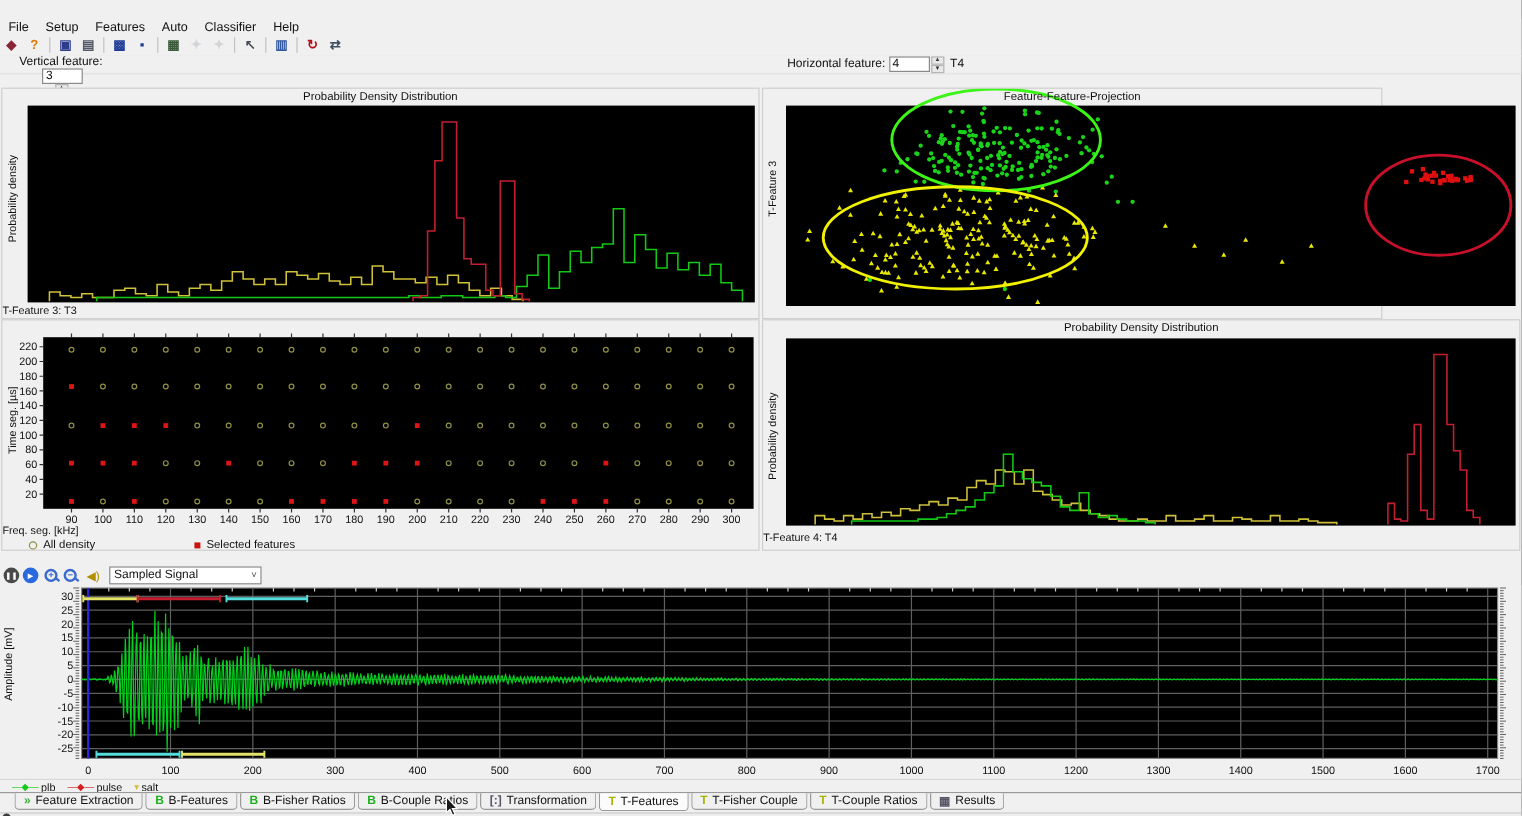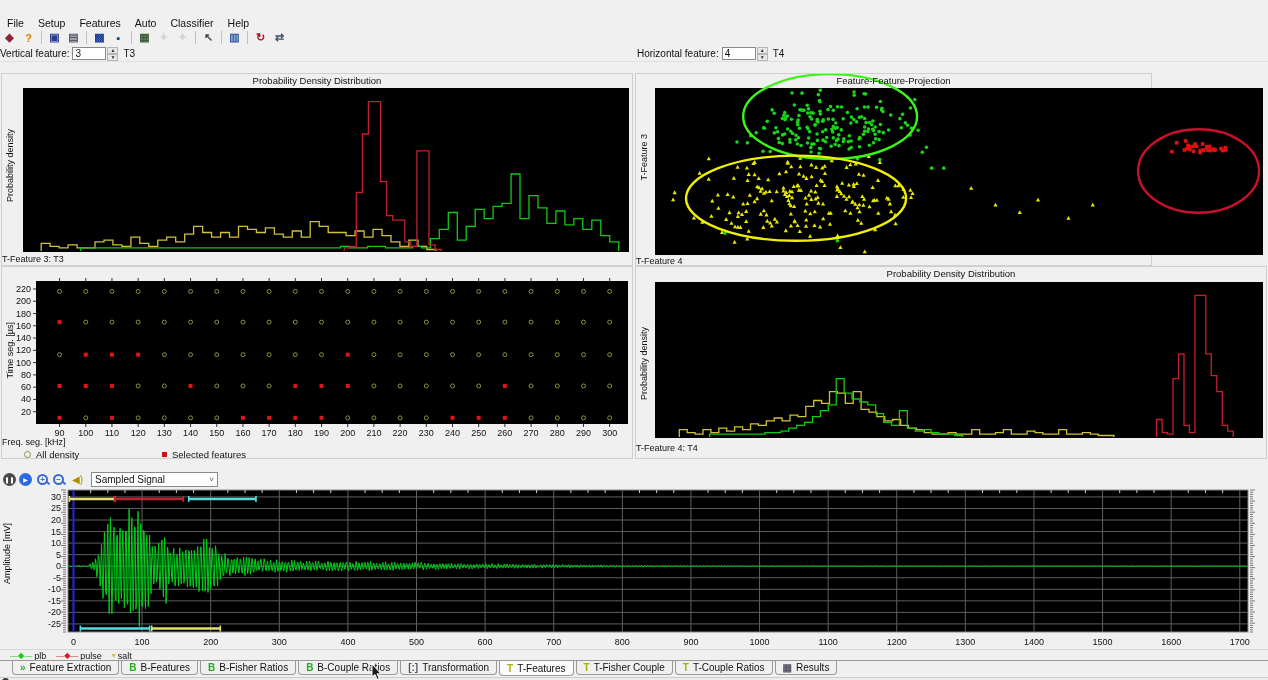--- a/index.html
+++ b/index.html
@@ -109,30 +109,30 @@
       <div class="tbsep"></div>
       <div class="tbi" style="color: rgb(68, 74, 82);">↖</div>
       <div class="tbsep"></div>
       <div class="tbi" style="color: rgb(49, 88, 158);">▥</div>
       <div class="tbsep"></div>
       <div class="tbi" style="color: rgb(176, 16, 32);">↻</div>
       <div class="tbi" style="color: rgb(64, 80, 96);">⇄</div>
     </div>
 
   <div id="featurebar">
-    <div class="featgroup" style="left:0;">
+    <div class="featgroup" style="left:16px;flex-direction:column;">
       <span>Vertical feature:</span>
       <span class="spinbox">3</span>
       <span class="spinner">
           <span>▲</span>
           <span>▼</span>
         </span>
       <span class="featname">T3</span>
     </div>
-    <div class="featgroup" style="left:637px;">
+    <div class="featgroup" style="left:656px;">
       <span>Horizontal feature:</span>
       <span class="spinbox">4</span>
       <span class="spinner">
           <span>▲</span>
           <span>▼</span>
         </span>
       <span class="featname">T4</span>
     </div>
   </div>
 
@@ -555,21 +555,20 @@
         <path d="M204.44 171.285L206.54 175.08499999999998L202.34 175.08499999999998Z" fill="#e8e800"></path>
         <path d="M228.76 175.46L230.85999999999999 179.26L226.66 179.26Z" fill="#e8e800"></path>
         <rect x="538.864" y="66.976" width="3.6" height="3.6" fill="#e01010"></rect>
         <rect x="547.984" y="65.139" width="3.6" height="3.6" fill="#e01010"></rect>
         <ellipse cx="194.10399999999998" cy="42.557" rx="86.94399999999999" ry="42.418" fill="none" stroke="#3cf516" stroke-width="2.4"></ellipse>
         <ellipse cx="160.056" cy="124.21999999999998" rx="110.048" ry="42.585" fill="none" stroke="#f0f000" stroke-width="2.4"></ellipse>
         <ellipse cx="562.552" cy="96.999" rx="60.496" ry="41.75" fill="none" stroke="#c8102a" stroke-width="2.4"></ellipse>
       </svg>
     <div class="ctitle">Feature-Feature-Projection</div>
     <div class="ylab" style="left:3px;top:60px;">T-Feature 3</div>
-    <div class="xlab" style="top:182px;">T-Feature 4</div>
   </div>
 
   <div class="panel" style="left:1px;top:266px;width:632px;height:193px;">
     <svg id="svg-basic" width="630" height="191">
         <rect x="34" y="14" width="592" height="143" fill="#000"></rect>
         <line x1="57.575221238938056" y1="157" x2="57.575221238938056" y2="160" stroke="#333" stroke-width="1"></line>
         <line x1="57.575221238938056" y1="11" x2="57.575221238938056" y2="14" stroke="#333" stroke-width="1"></line>
         <text x="57.575221238938056" y="169" text-anchor="middle" font-size="9" fill="#111" font-family="Liberation Sans, sans-serif">90</text>
         <line x1="83.76991150442478" y1="157" x2="83.76991150442478" y2="160" stroke="#333" stroke-width="1"></line>
         <line x1="83.76991150442478" y1="11" x2="83.76991150442478" y2="14" stroke="#333" stroke-width="1"></line>

